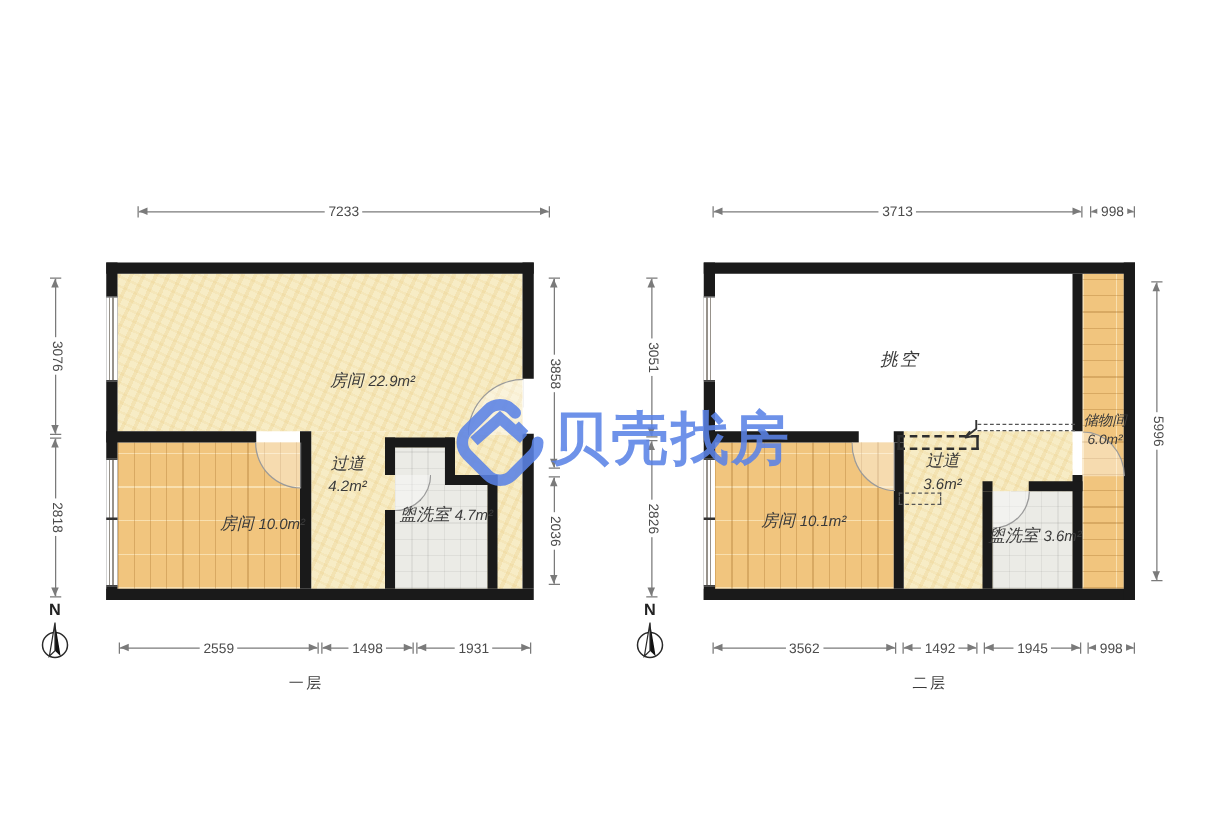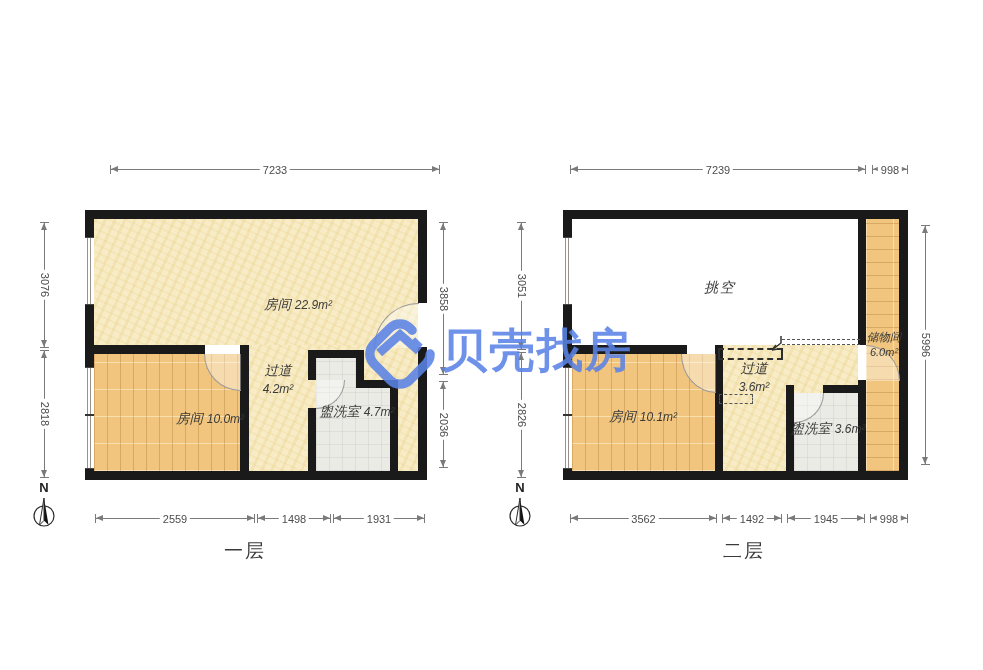--- a/index.html
+++ b/index.html
@@ -26,21 +26,21 @@
   .arc{position:absolute;border:0 solid #9a9a9a;background:rgba(255,255,255,.38);}
   .arc.bl{border-left-width:1px;border-bottom-width:1px;border-bottom-left-radius:100% 100%;}
   .arc.br{border-right-width:1px;border-bottom-width:1px;border-bottom-right-radius:100% 100%;}
   .arc.tl{border-left-width:1px;border-top-width:1px;border-top-left-radius:100% 100%;}
   .arc.tr{border-right-width:1px;border-top-width:1px;border-top-right-radius:100% 100%;}
   .rlabel{position:absolute;text-align:center;color:#3a3a3a;font-size:13.5px;line-height:1.3;font-style:italic;}
   .rlabel .ar{font-size:12px;}
   .rlabel.small{font-size:11.5px;}
   .rlabel.small .ar{font-size:11px;}
   .rlabel.voidl{font-size:14px;letter-spacing:2px;}
-  .flabel{position:absolute;text-align:center;font-size:19px;color:#3a3a3a;letter-spacing:2px;}
+  .flabel{position:absolute;text-align:center;font-size:12px;color:#3a3a3a;letter-spacing:2px;}
   .hdim{position:absolute;height:11px;
     background:linear-gradient(#7a7a7a,#7a7a7a) no-repeat center/calc(100% - 2px) 1px;}
   .vdim{position:absolute;width:11px;
     background:linear-gradient(#7a7a7a,#7a7a7a) no-repeat center/1px calc(100% - 2px);}
   .caps,.heads{position:static;}
   .hdim .caps::before{content:"";position:absolute;left:0;top:1px;width:1px;height:9px;background:#7a7a7a;}
   .hdim .caps::after{content:"";position:absolute;right:0;top:1px;width:1px;height:9px;background:#7a7a7a;}
   .hdim .heads::before{content:"";position:absolute;left:1px;top:2px;width:0;height:0;
     border:3.5px solid transparent;border-left:0;border-right:7px solid #7a7a7a;}
   .hdim .heads::after{content:"";position:absolute;right:1px;top:2px;width:0;height:0;
@@ -211,21 +211,21 @@
       <span class="nm">盥洗室</span>
       <span class="ar">3.6m²</span>
     </div>
     <div class="rlabel small" style="left:855px;top:330px;width:58px;">
       <span class="nm">储物间</span>
       <span class="ar">6.0m²</span>
     </div>
 
     <div class="hdim" style="left:570px;top:164px;width:296px;">
       <i class="caps"></i><b class="heads"></b>
-      <span class="dlab">7239</span>
+      <span class="dlab">3713</span>
     </div>
     <div class="hdim" style="left:872px;top:164px;width:36px;">
       <i class="caps"></i><b class="heads"></b>
       <span class="dlab">998</span>
     </div>
     <div class="vdim" style="left:516px;top:222px;height:128px;">
       <i class="caps"></i><b class="heads"></b>
       <span class="dlab">3051</span>
     </div>
     <div class="vdim" style="left:516px;top:352px;height:126px;">

